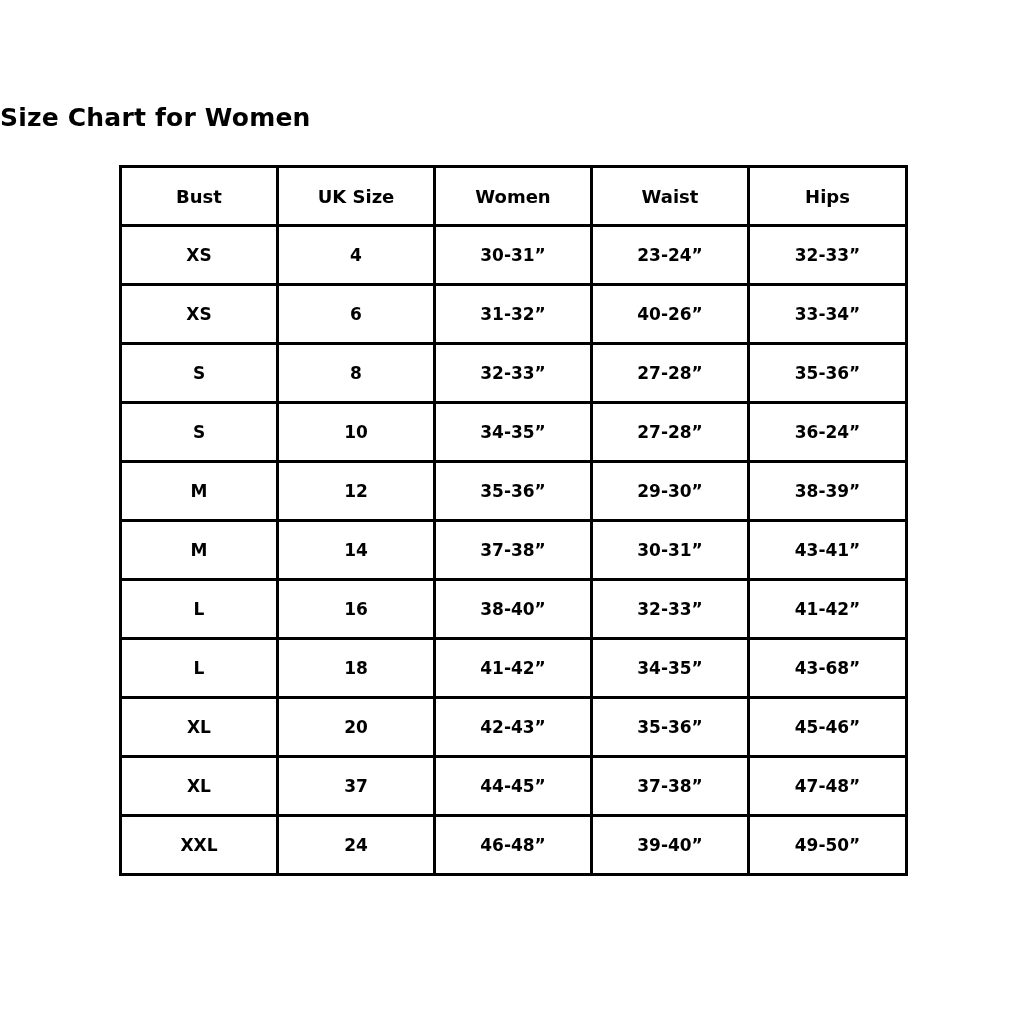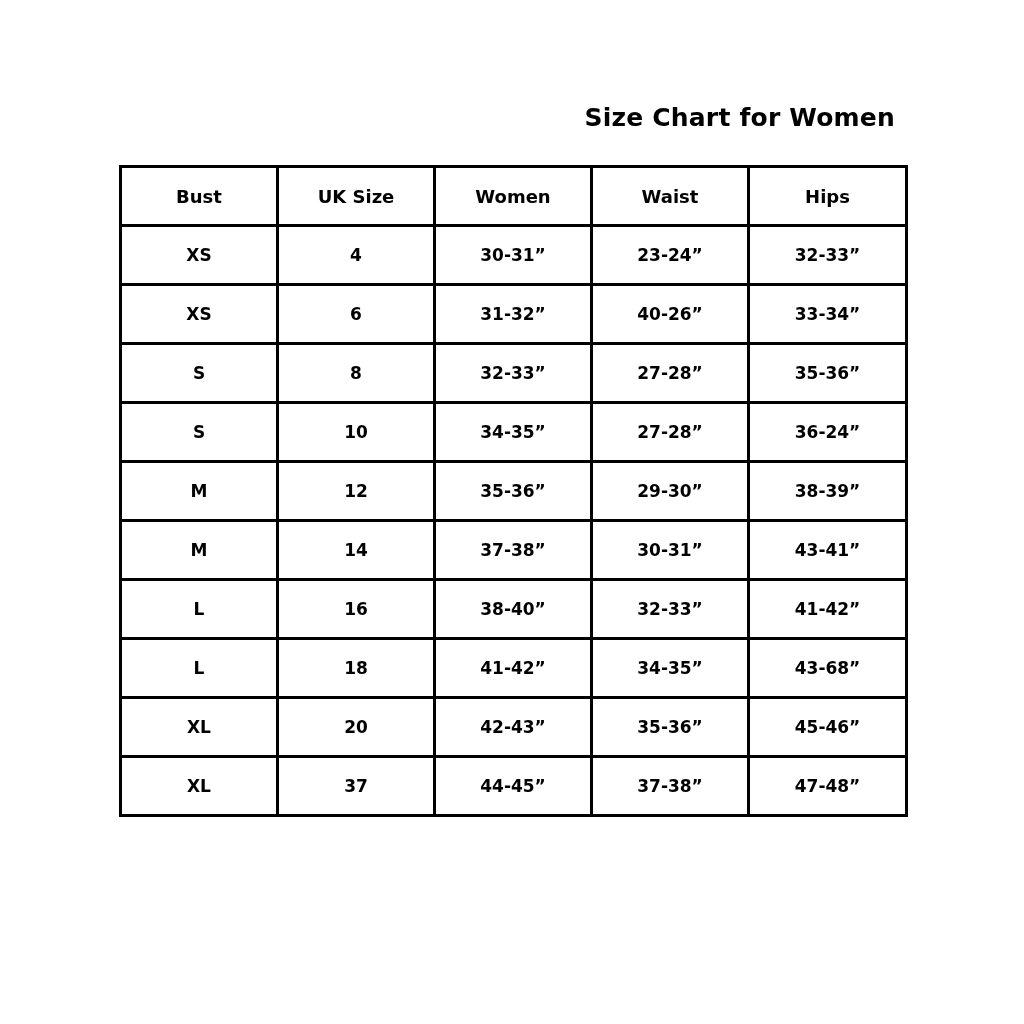--- a/index.html
+++ b/index.html
@@ -18,21 +18,21 @@
     width: 1024px;
     height: 1024px;
     position: relative;
     box-sizing: border-box;
   }
   .chart-title {
     position: absolute;
     top: 103px;
     left: 0;
     width: 895px;
-    text-align: right;
+    text-align: left;
     font-size: 25px;
     font-weight: bold;
     letter-spacing: 0.2px;
   }
   .table-wrap {
     position: absolute;
     top: 165px;
     left: 119px;
     width: 786px;
   }
@@ -149,17 +149,24 @@
           <td>35-36”</td>
           <td>45-46”</td>
         </tr>
         <tr>
           <td>XL</td>
           <td>37</td>
           <td>44-45”</td>
           <td>37-38”</td>
           <td>47-48”</td>
         </tr>
+        <tr>
+          <td>XXL</td>
+          <td>24</td>
+          <td>46-48”</td>
+          <td>39-40”</td>
+          <td>49-50”</td>
+        </tr>
       </tbody>
     </table>
   </div>
 
 </div>
 
 </body></html>

